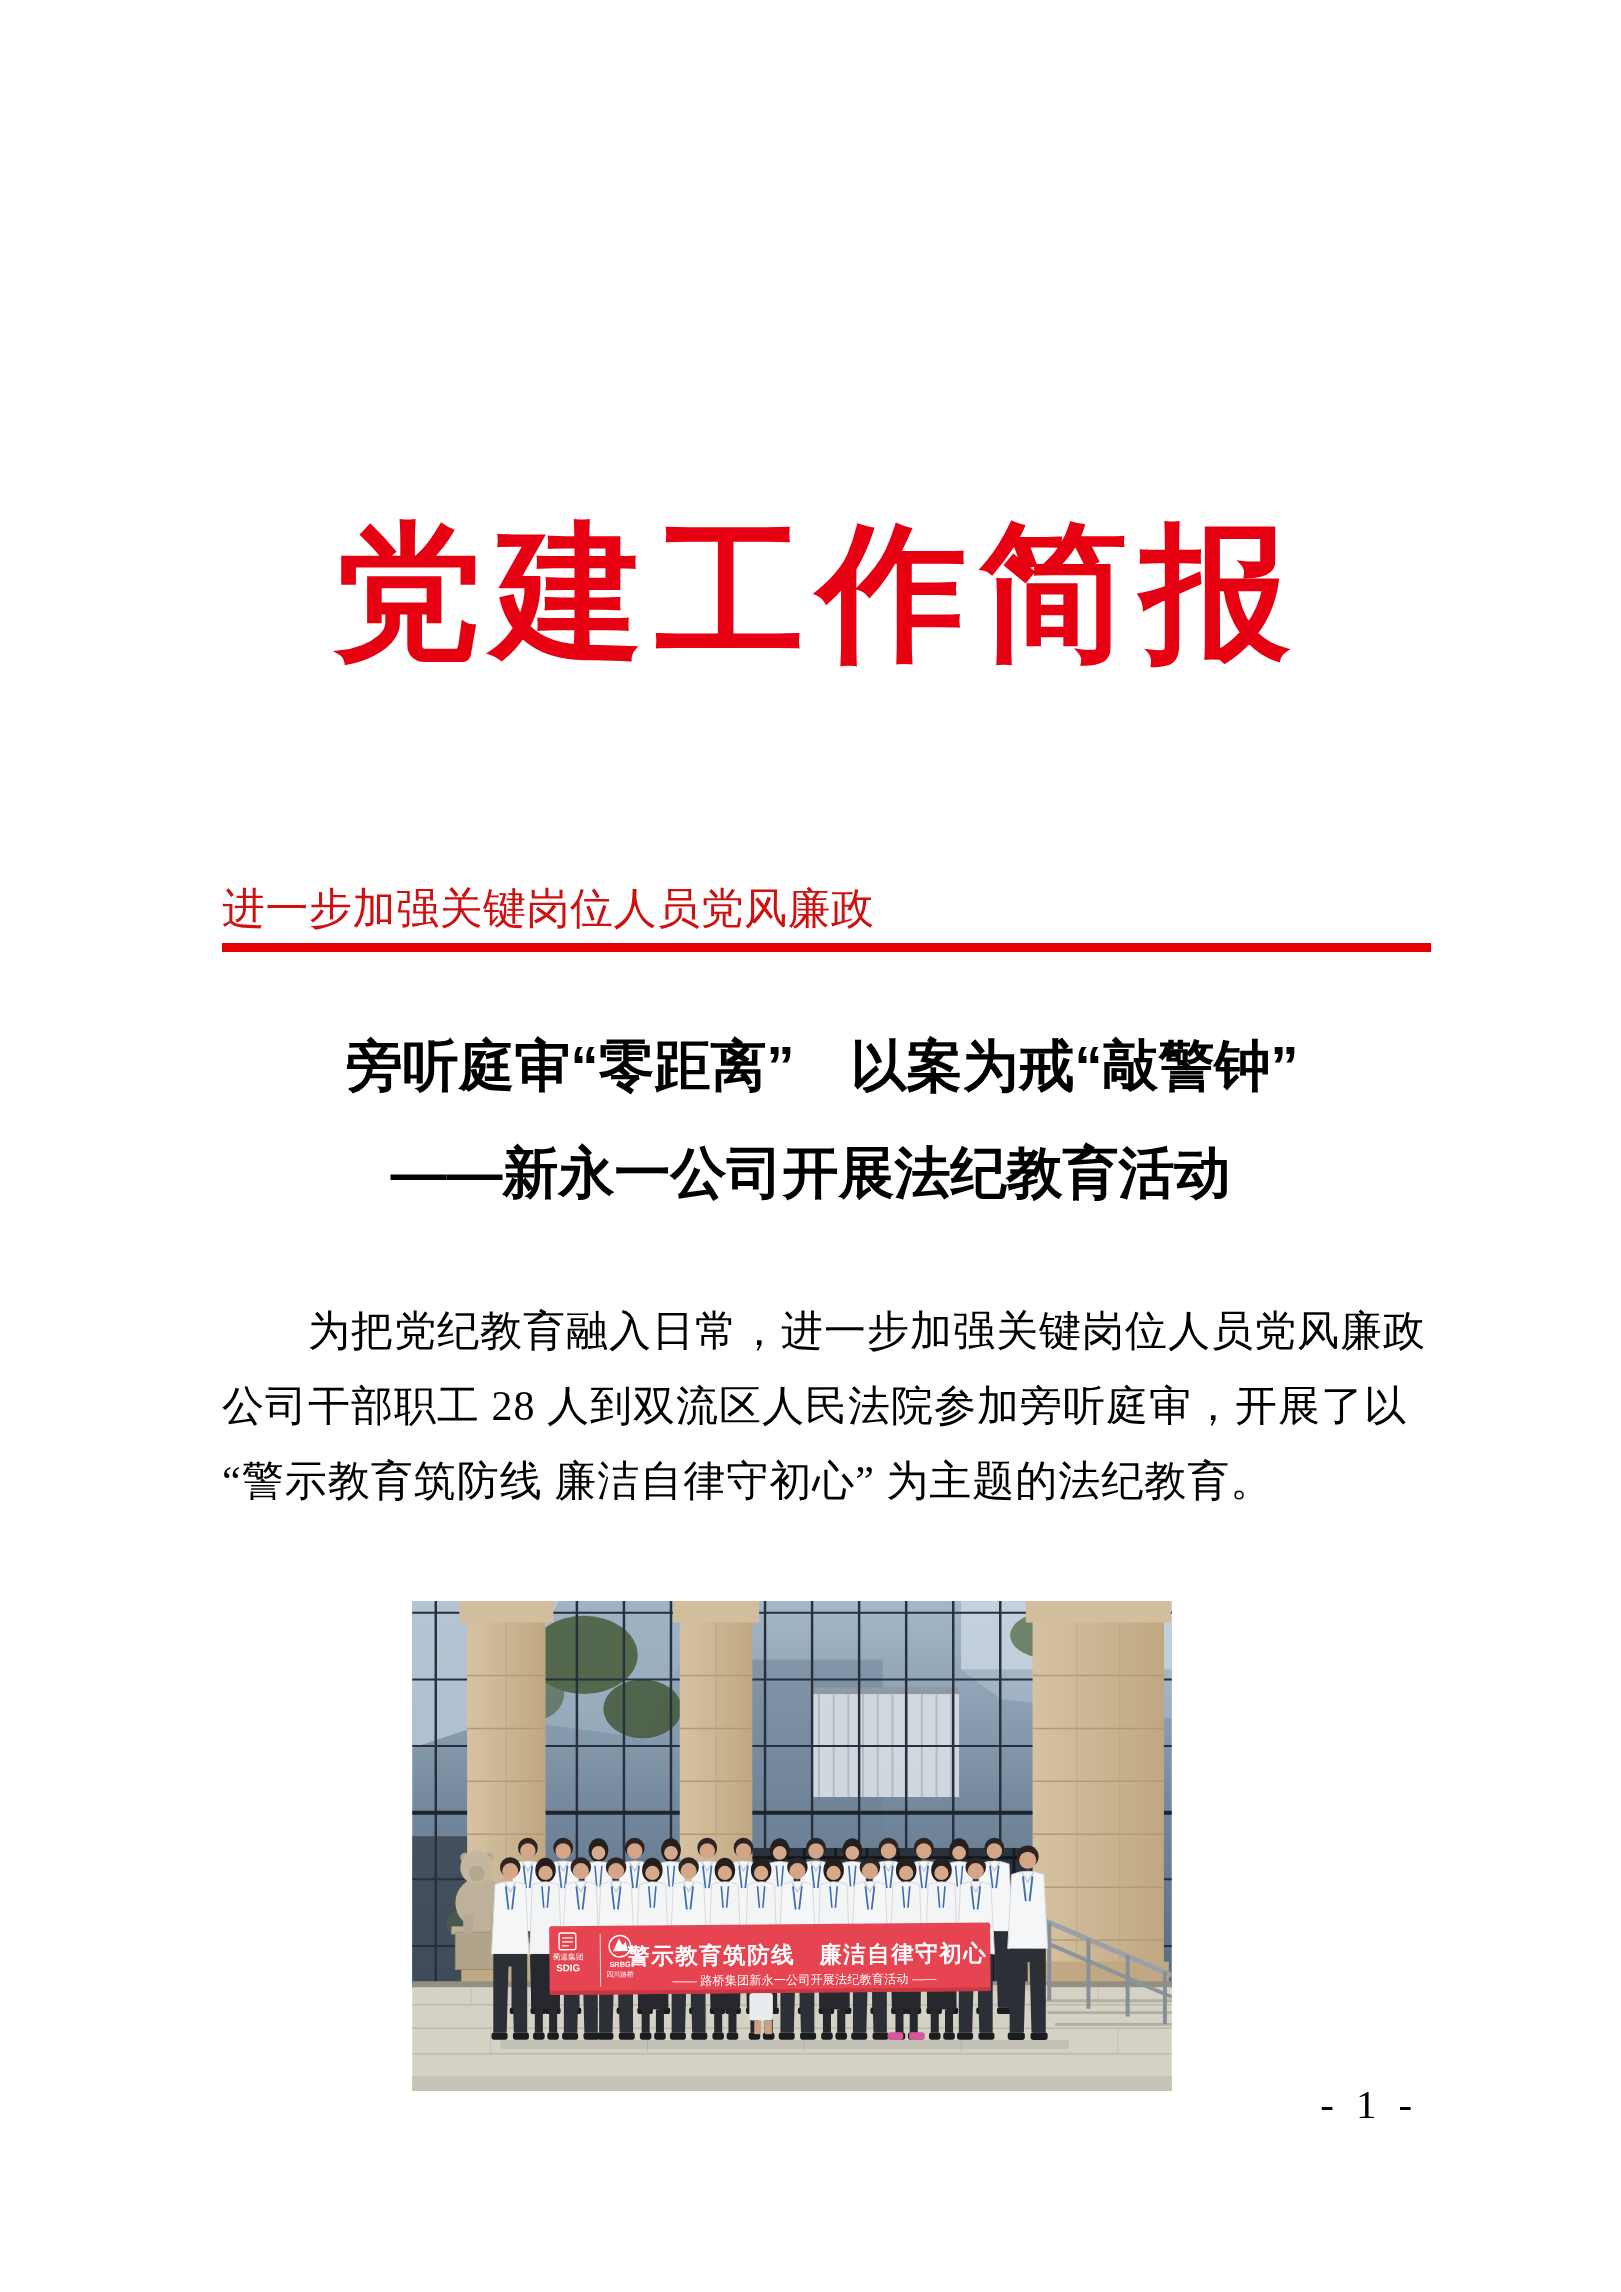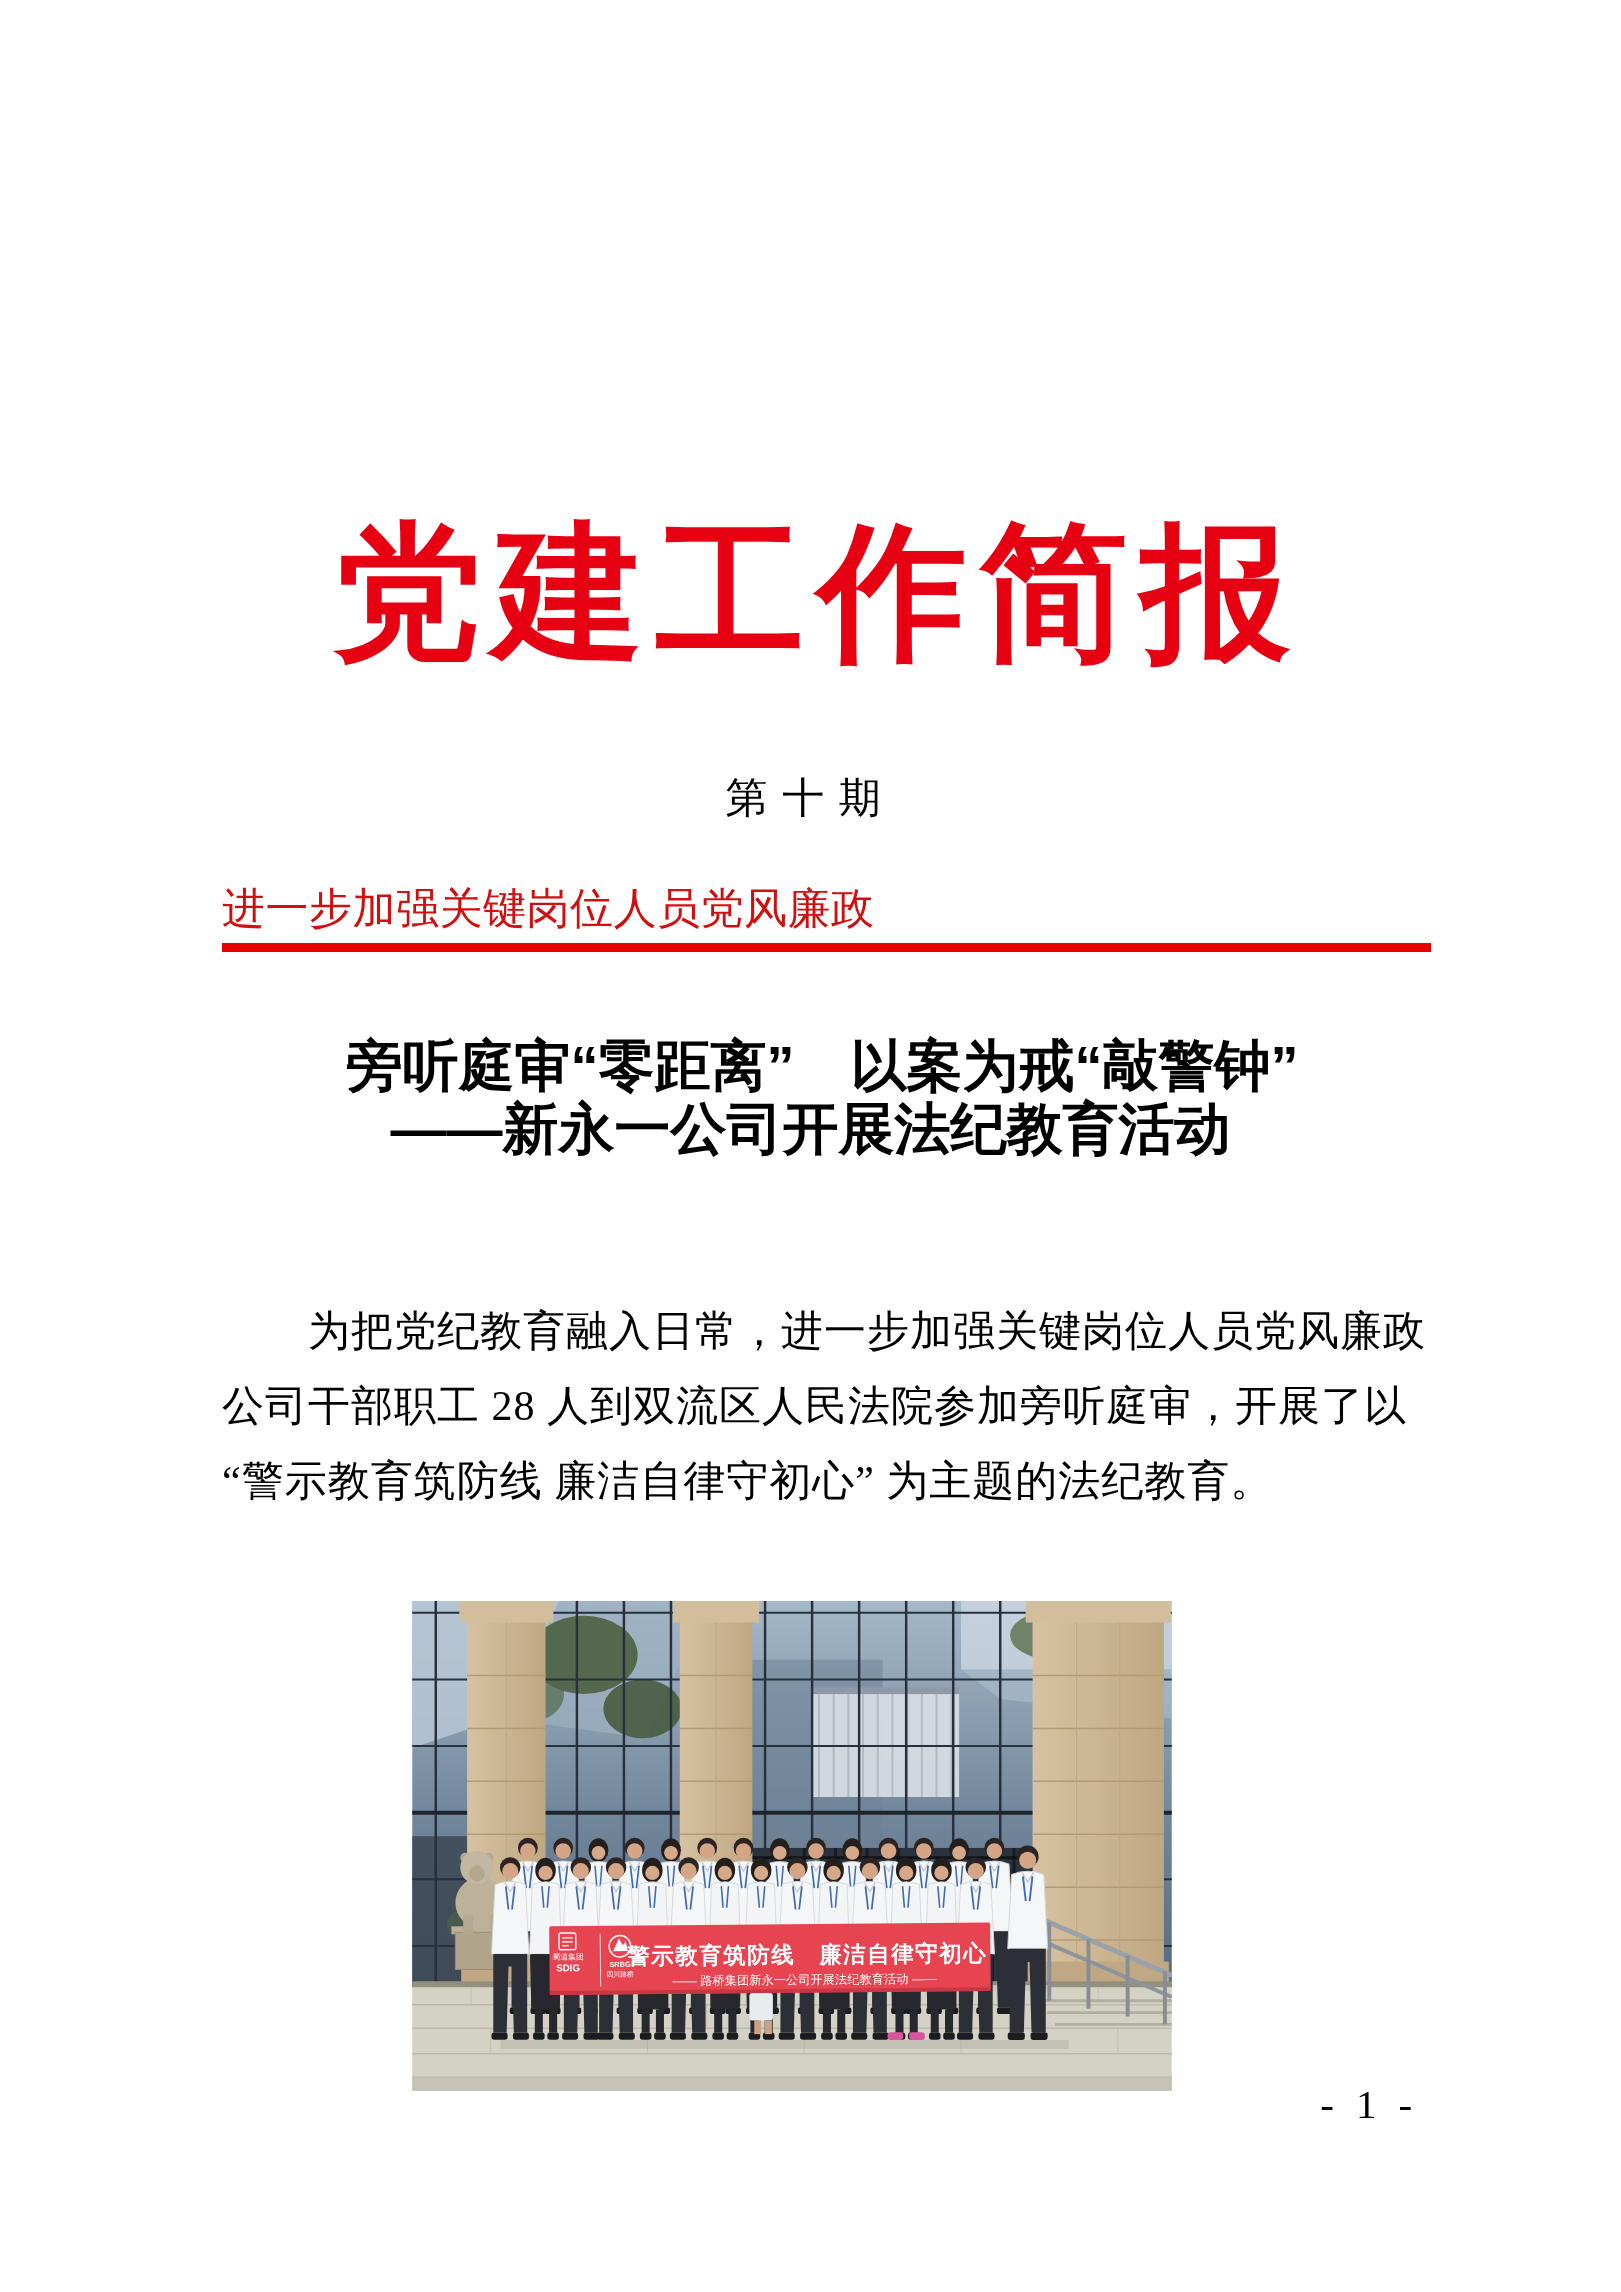--- a/index.html
+++ b/index.html
@@ -45,21 +45,21 @@
     background:var(--rule_red,#e60000);
   }
   .article-heading{
     position:absolute;left:0;width:100%;
     text-align:center;
     font-family:"Liberation Sans","DejaVu Sans",sans-serif;
     font-weight:bold;font-size:56px;line-height:1.1;
     white-space:nowrap;
   }
   .heading-1{top:1035px;margin-left:12px;}
-  .heading-2{top:1098px;}
+  .heading-2{top:1142px;}
   .article-body{
     position:absolute;top:1294px;left:222px;width:1209px;
     font-size:42px;
   }
   .body-line{
     height:75px;line-height:75px;
     white-space:nowrap;
     letter-spacing:1px;
   }
   .body-line.indent{padding-left:86px;}
@@ -74,21 +74,20 @@
     white-space:nowrap;
   }
 </style>
 </head>
 <body>
 
 <div class="page">
 
   <div class="masthead-title">党建工作简报</div>
 
-  <div class="issue">第十期</div>
 
   <div class="headrow">
     <span class="org-name">进一步加强关键岗位人员党风廉政</span>
   </div>
 
   <div class="red-rule"></div>
 
   <div class="article-heading heading-1">旁听庭审“零距离”　以案为戒“敲警钟”</div>
   <div class="article-heading heading-2">——新永一公司开展法纪教育活动</div>
 

